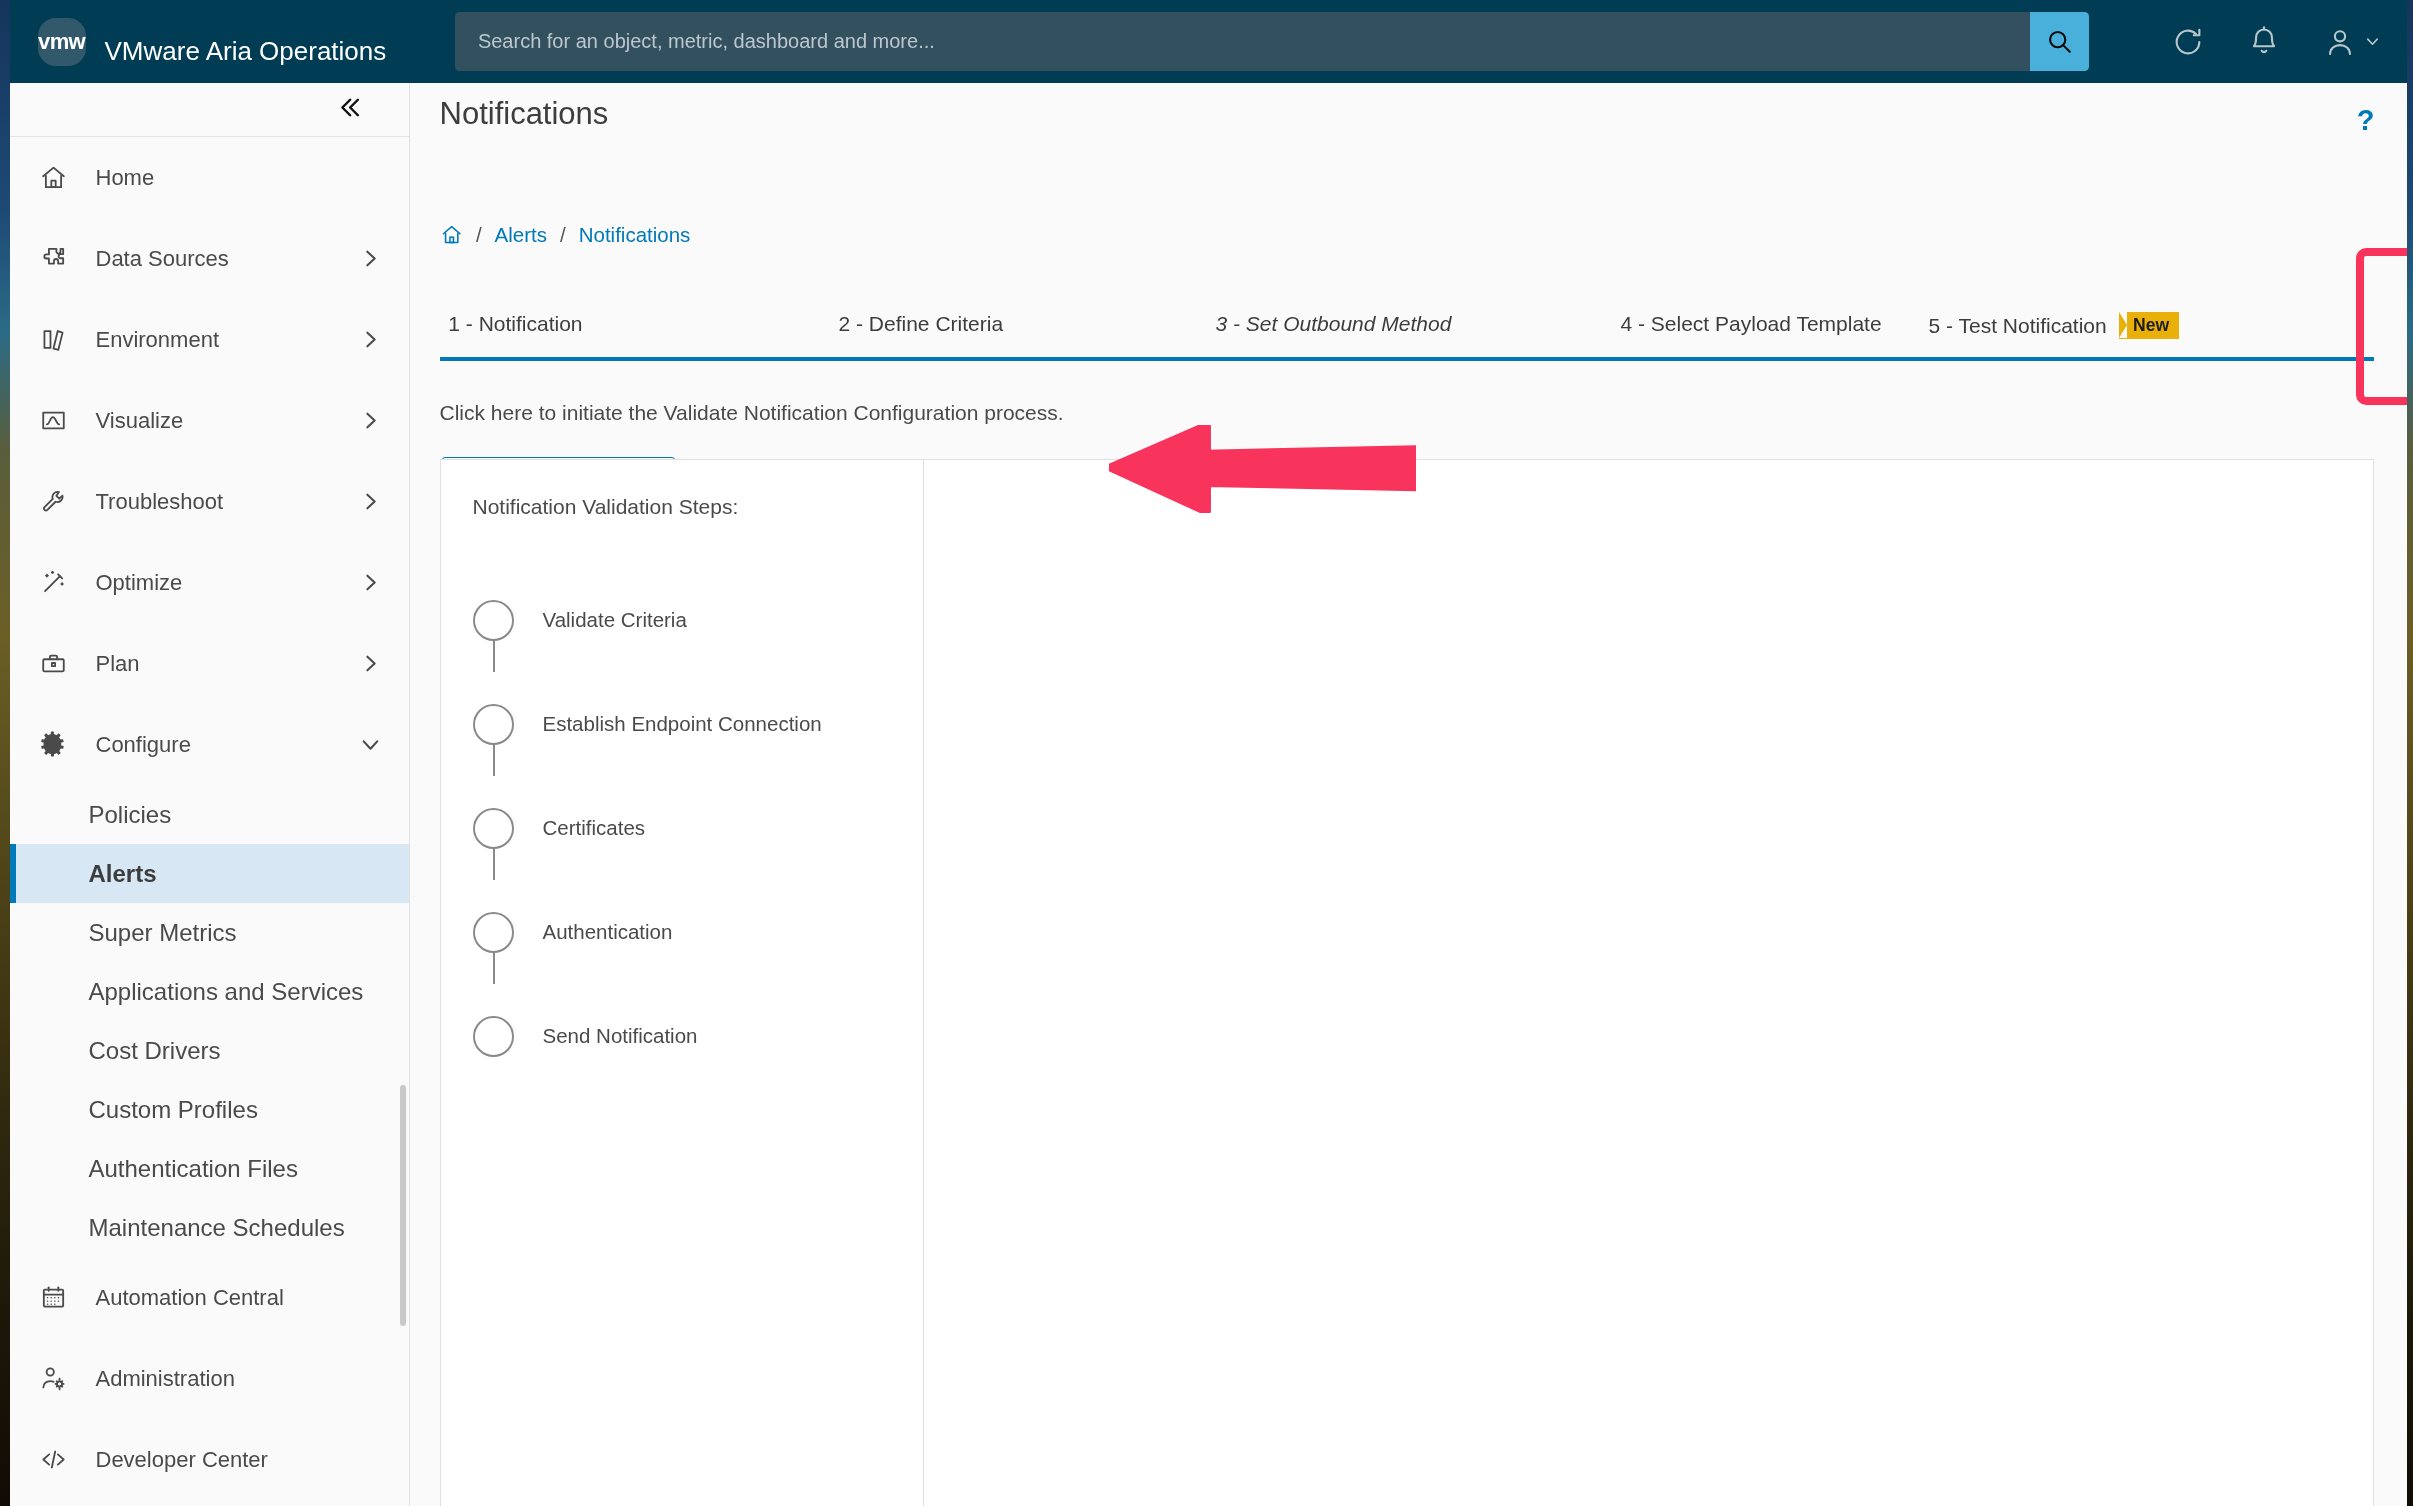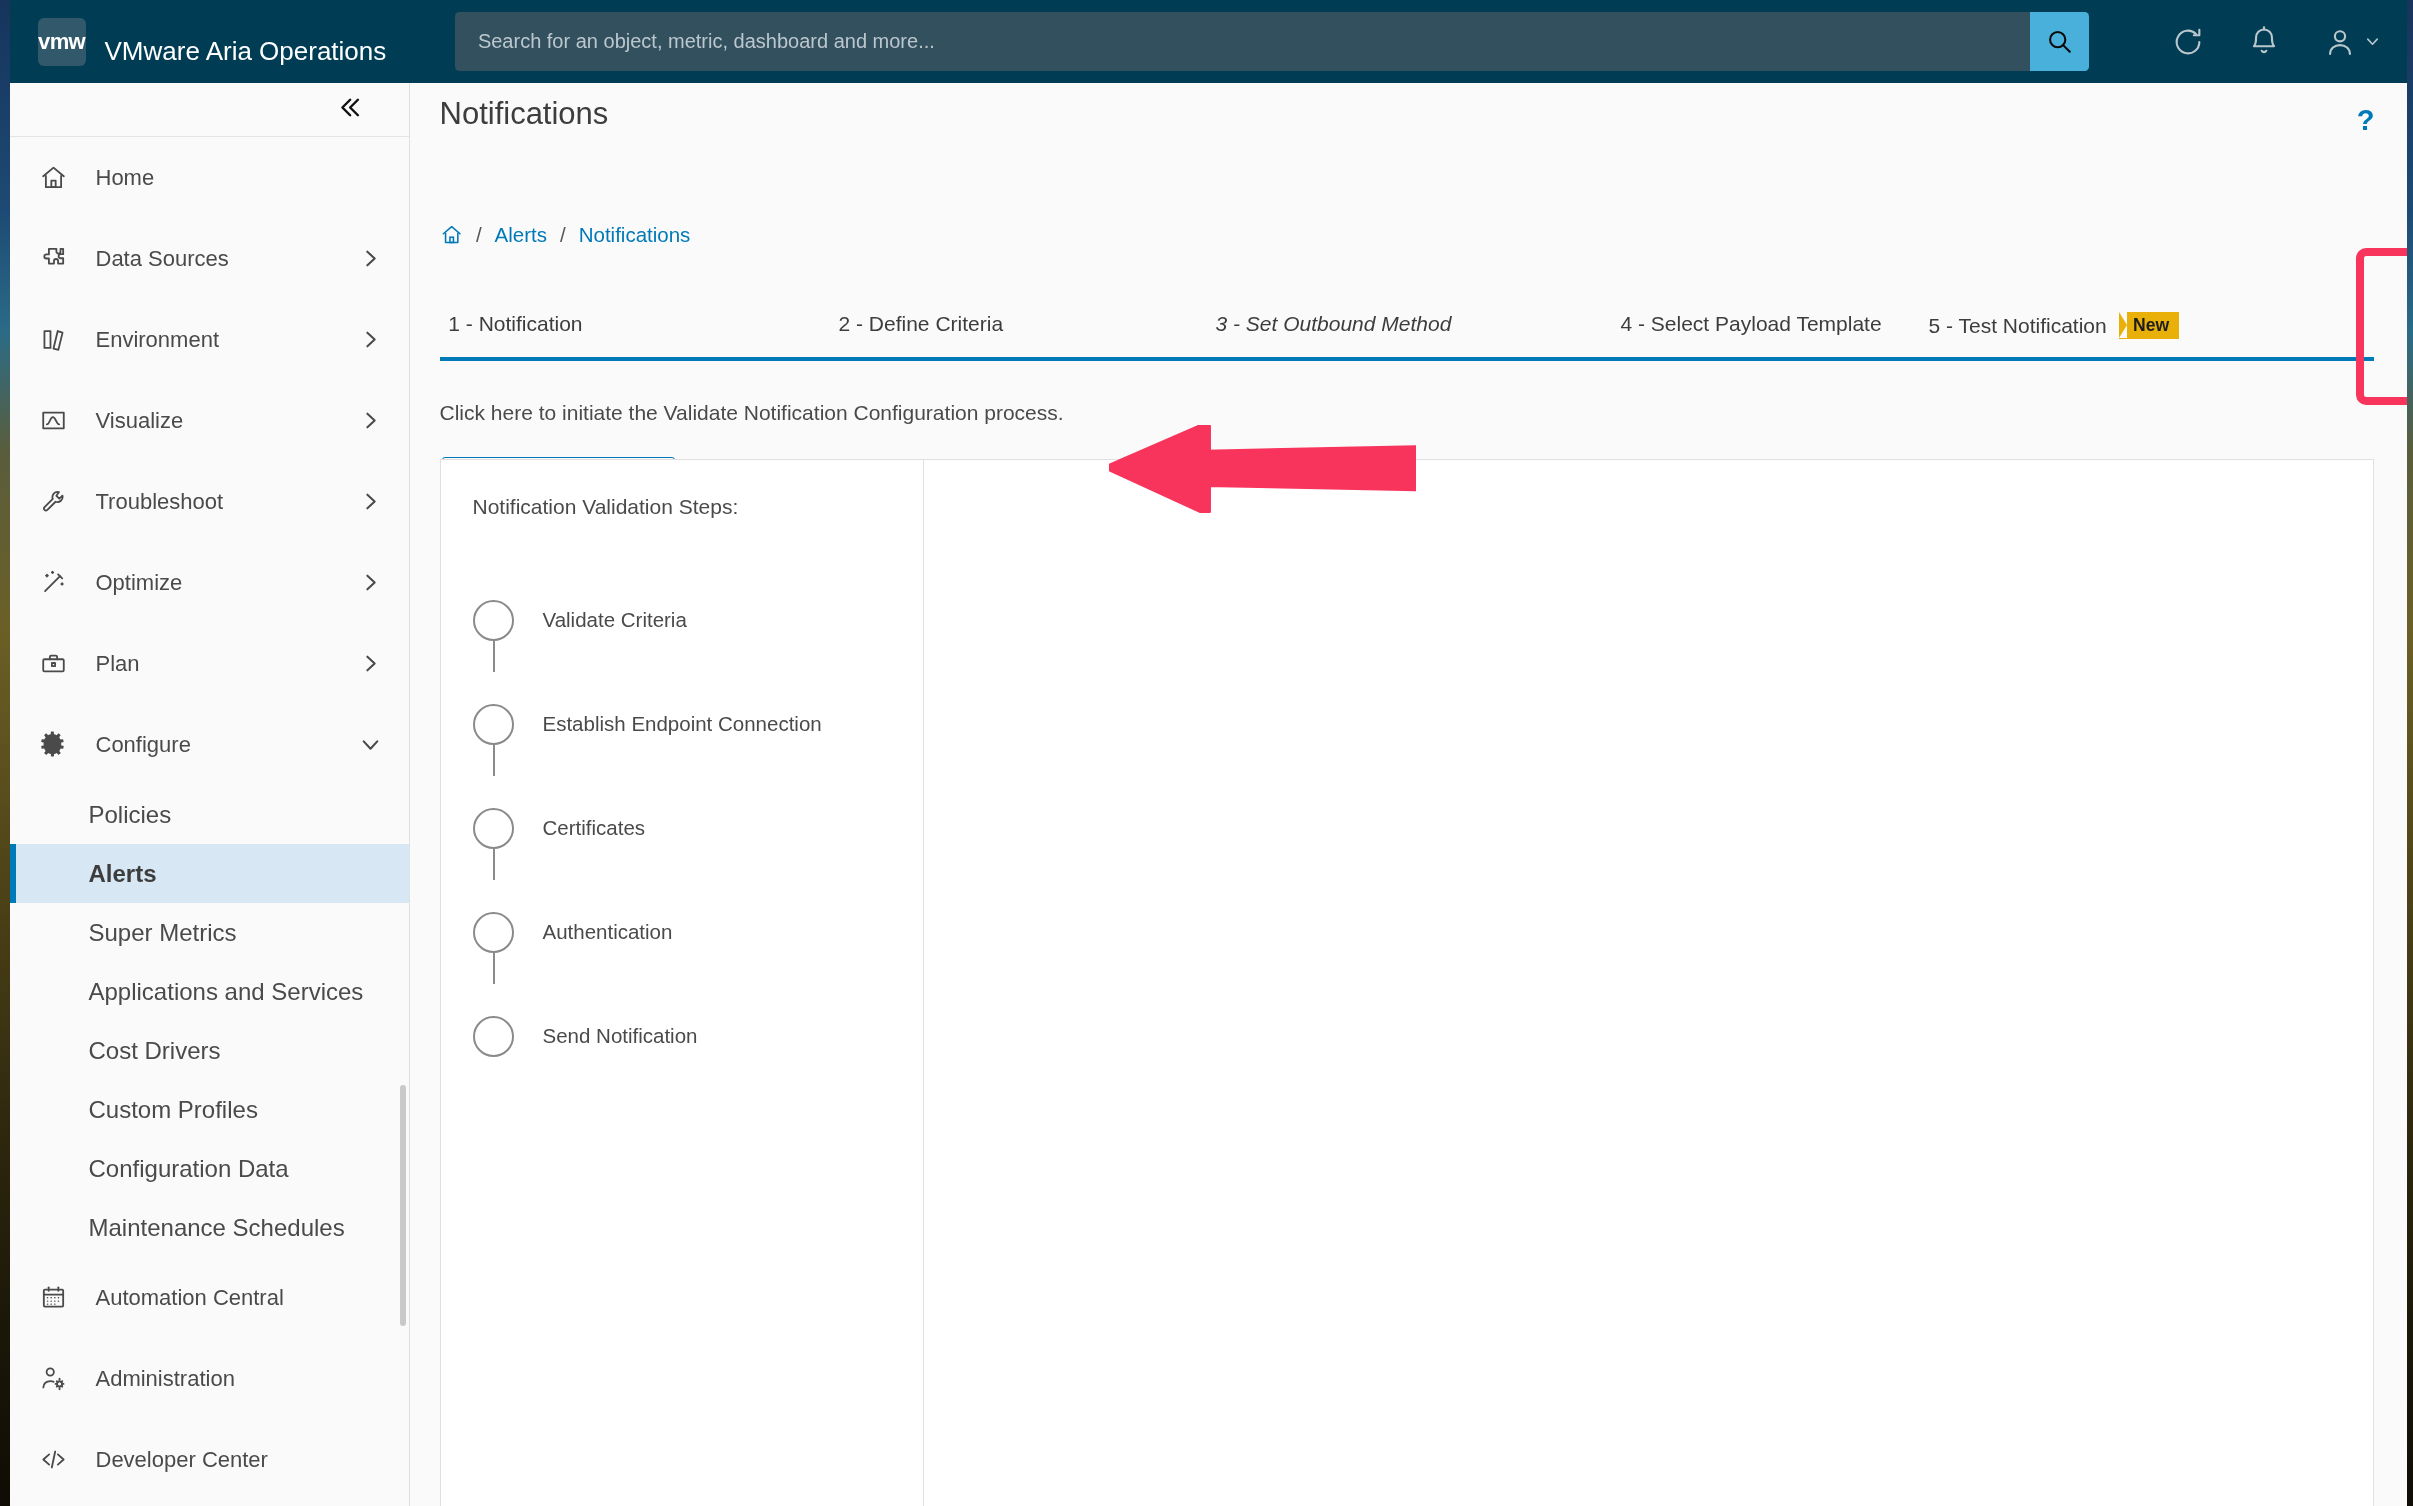--- a/index.html
+++ b/index.html
@@ -28,21 +28,21 @@
   }
 
   
   #header {
     position: absolute; left: 0; top: 0; width: 2397px; height: 83px;
     background: #003d54;
     display: flex; align-items: center;
   }
   #brand { display: flex; align-items: center; margin-left: 28px; }
   #logo-tile {
-    width: 48px; height: 48px; border-radius: 6px;
+    width: 48px; height: 48px; border-radius: 18px;
     background: #31596b;
     display: flex; align-items: center; justify-content: center;
   }
   #logo-text {
     color: #ffffff; font-size: 22px; font-weight: bold;
     letter-spacing: -0.7px; font-family: "Liberation Sans", sans-serif;
   }
   #app-title {
     color: #ffffff; font-size: 26px; margin-left: 19px;
     font-weight: normal; white-space: nowrap; margin-top: 20px;
@@ -399,21 +399,21 @@
         <div class="nav-sub">
           <span class="nav-label">Applications and Services</span>
         </div>
         <div class="nav-sub">
           <span class="nav-label">Cost Drivers</span>
         </div>
         <div class="nav-sub">
           <span class="nav-label">Custom Profiles</span>
         </div>
         <div class="nav-sub">
-          <span class="nav-label">Configuration Data</span>
+          <span class="nav-label">Authentication Files</span>
         </div>
         <div class="nav-sub">
           <span class="nav-label">Maintenance Schedules</span>
         </div>
         <div class="nav-item">
           <span class="nav-icon">
             <svg width="29" height="29" viewBox="0 0 24 24" fill="none" stroke="#4a4a4a" stroke-width="1.5" stroke-linecap="round" stroke-linejoin="round">
               <rect x="4" y="5.5" width="16" height="14" rx="0.8"></rect>
               <line x1="4" y1="9.6" x2="20" y2="9.6"></line>
               <line x1="8" y1="3.6" x2="8" y2="6.4"></line>

